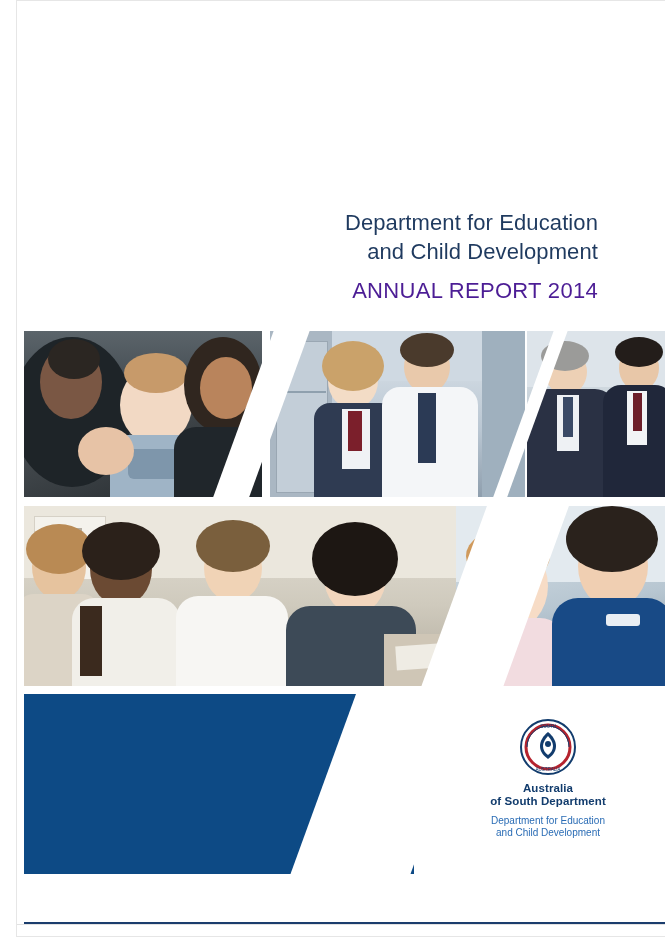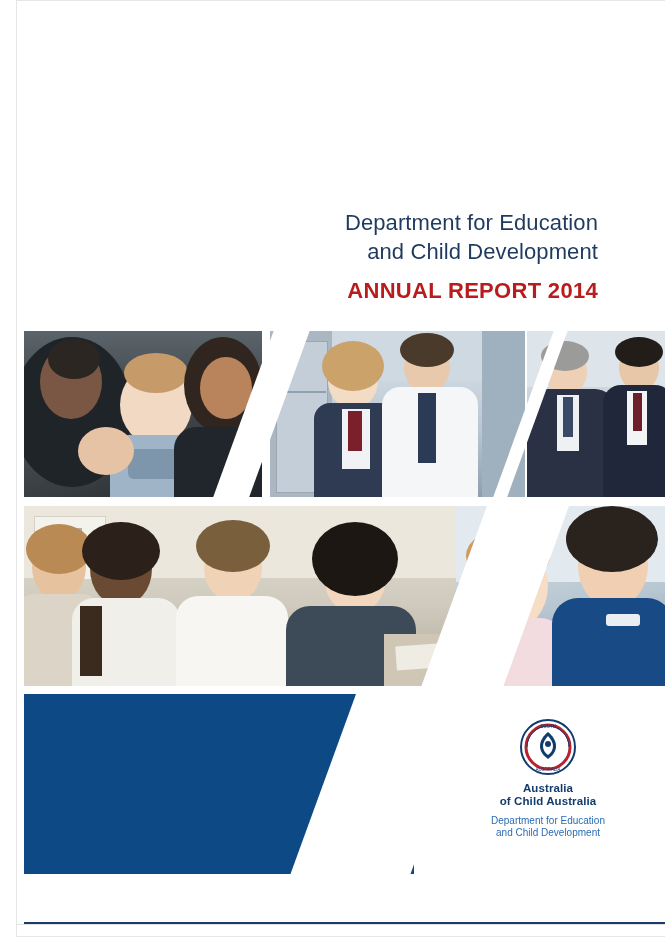--- a/index.html
+++ b/index.html
@@ -37,22 +37,22 @@
     font-size: 22px;
     line-height: 29px;
     color: #1f3a5f;
     font-weight: 400;
     letter-spacing: 0.1px;
   }
   .report-line {
     margin-top: 12px;
     font-size: 22px;
     line-height: 26px;
-    color: #b91c1c;
-    font-weight: bold;
+    color: #4c1d95;
+    font-weight: normal;
     letter-spacing: 0.3px;
   }
 
   
   .band {
     position: absolute;
     left: 8px;
     width: 649px;
     overflow: hidden;
     background: #ffffff;
@@ -287,21 +287,21 @@
         <circle cx="29" cy="29" r="22" fill="#ffffff" stroke="#b5232e" stroke-width="3"></circle>
         <path d="M29 14 c5 4 8 9 8 14 c0 6 -4 10 -8 13 c-4 -3 -8 -7 -8 -13 c0 -5 3 -10 8 -14 z" fill="#123c6d"></path>
         <path d="M29 18 c3 3 5 7 5 10 c0 4 -2 7 -5 9 c-3 -2 -5 -5 -5 -9 c0 -3 2 -7 5 -10 z" fill="#ffffff"></path>
         <circle cx="29" cy="26" r="3" fill="#123c6d"></circle>
         <path d="M8 29 a21 21 0 0 1 42 0" fill="none" stroke="#123c6d" stroke-width="1"></path>
         <text x="29" y="10" text-anchor="middle" font-size="4.5" fill="#123c6d" font-family="Liberation Sans, sans-serif">SOUTH</text>
         <text x="29" y="53" text-anchor="middle" font-size="4.5" fill="#123c6d" font-family="Liberation Sans, sans-serif">AUSTRALIA</text>
       </svg>
     </div>
     <div class="gov-name">Australia</div>
-    <div class="gov-name">of Child Australia</div>
+    <div class="gov-name">of South Department</div>
     <div class="dept-name">Department for Education</div>
     <div class="dept-name" style="margin-top:0">and Child Development</div>
   </div>
 
   <div class="edge-strip"></div>
   <div class="edge-bottom"></div>
   <div class="page-frame"></div>
 </div>
 
 </body></html>

